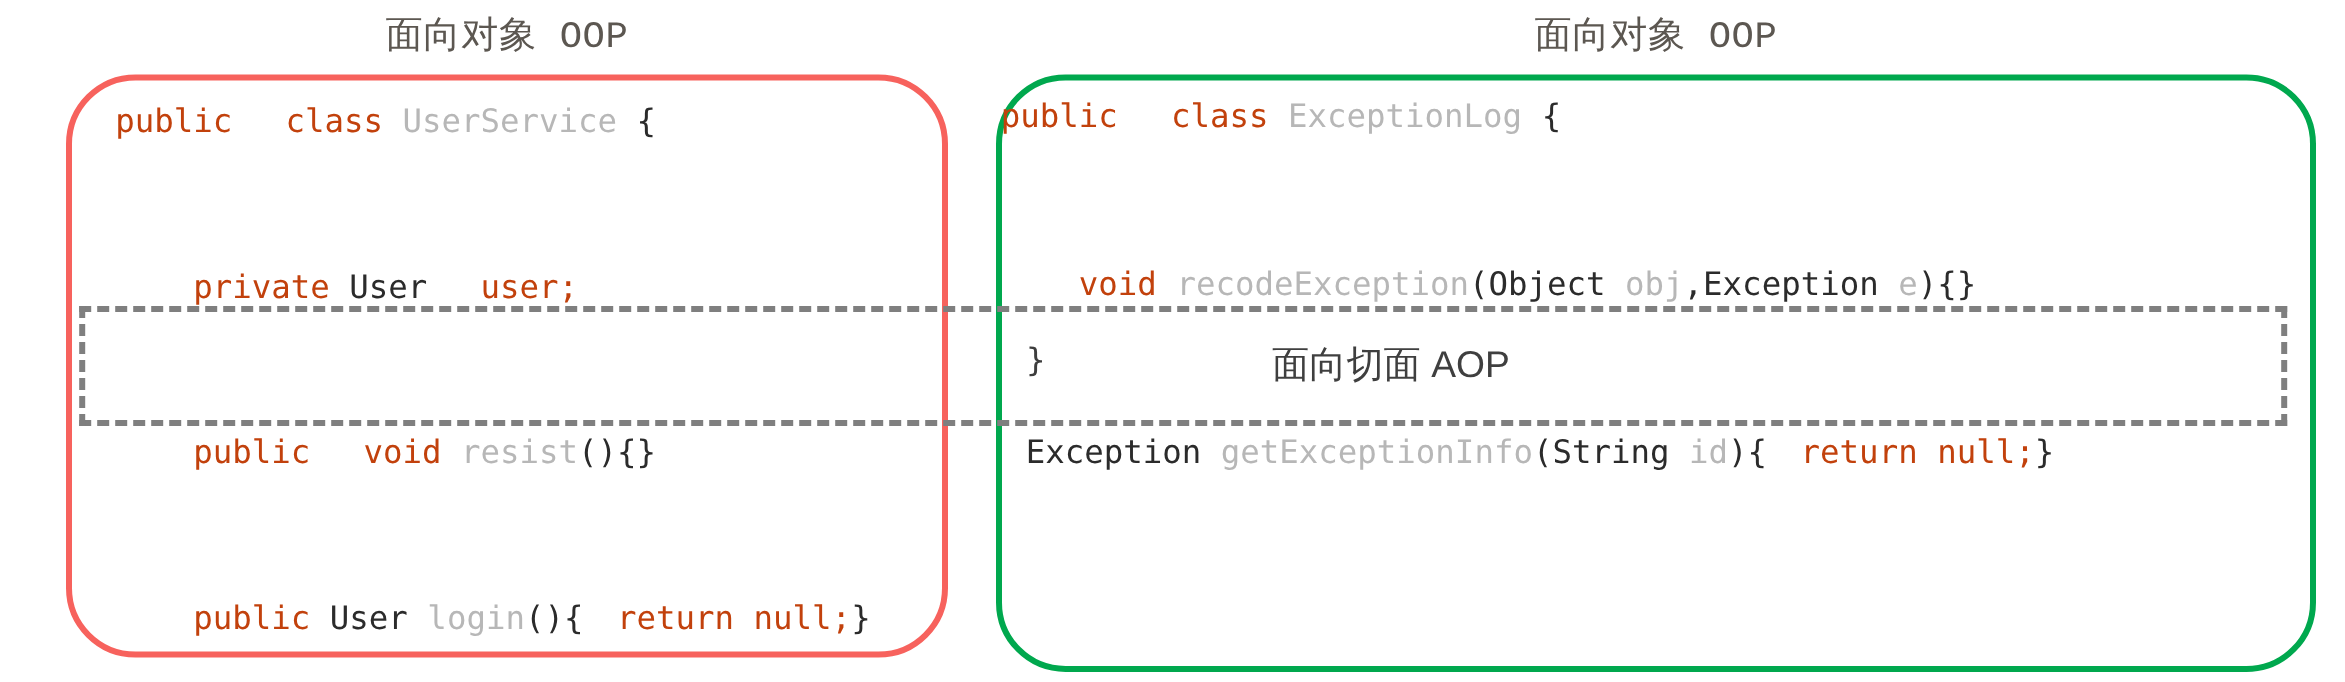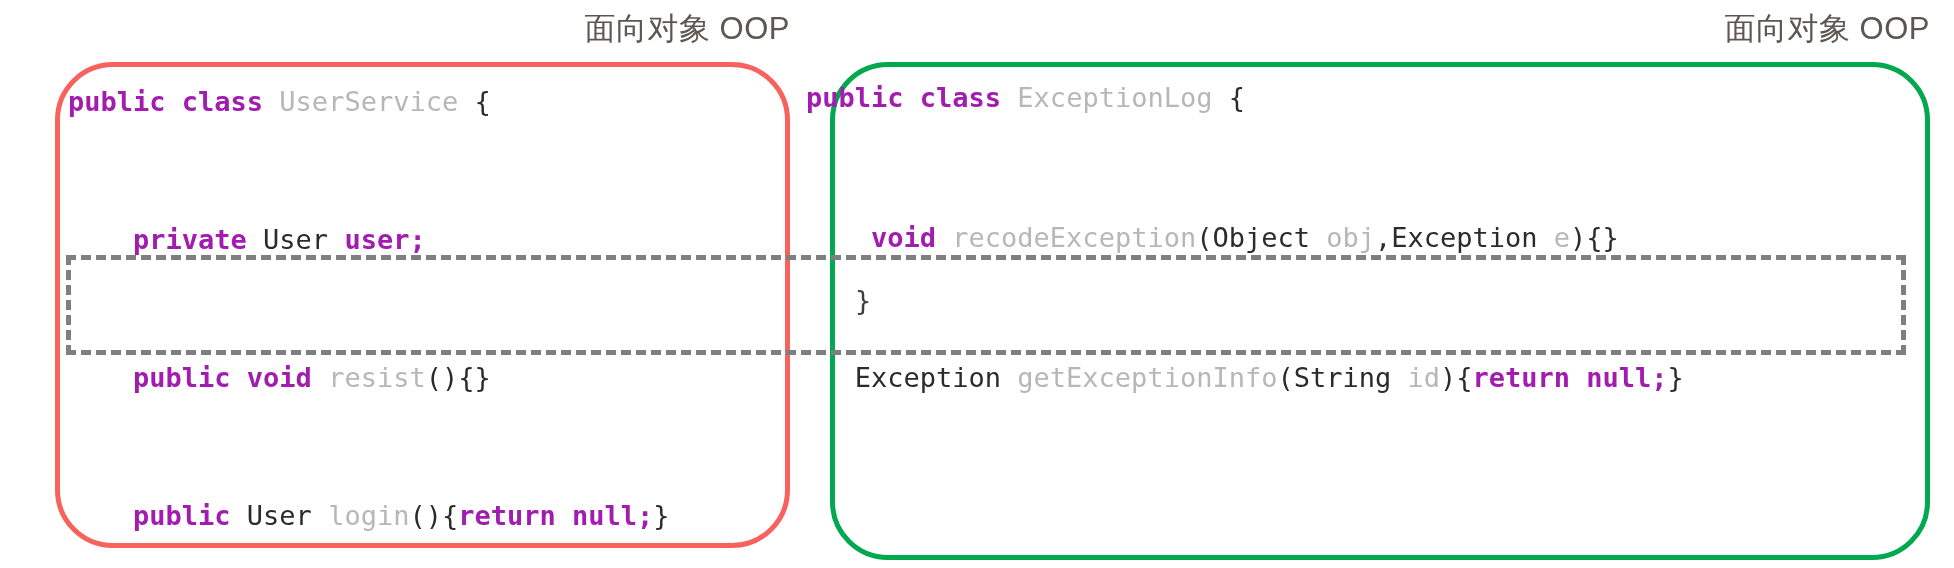--- a/index.html
+++ b/index.html
@@ -6,26 +6,26 @@
   body{
     width:1954px;height:568px;position:relative;overflow:hidden;
     font-family:"Liberation Sans",sans-serif;
     -webkit-font-smoothing:antialiased;
   }
   .stage{position:absolute;inset:0;}
 
   
   .caption{
     position:absolute;
-    font-family:Liberation Sans, sans-serif;
+    font-family:Liberation Mono, monospace;
     font-size:31px;
     color:#5c5751;
     letter-spacing:0.5px;
     white-space:nowrap;
-    text-align:right;
+    text-align:center;
   }
   #caption-left{left:55px;top:8px;width:735px;}
   #caption-right{left:830px;top:8px;width:1100px;}
 
   
   .panel{
     position:absolute;
     border-radius:58px;
     background:transparent;
     box-sizing:border-box;
@@ -47,21 +47,21 @@
     line-height:1;
     white-space:pre;
     color:#3d3d3d;
   }
   #code-left{left:68px;top:88px;width:720px;}
   #code-right{left:806px;top:84px;width:1090px;}
 
   .line{height:69px;display:block;white-space:pre;}
   #code-right .line{height:70px;}
 
-  .kw{color:#a21caf;font-weight:bold;}
+  .kw{color:#c2410c;font-weight:normal;margin-left:28px;}
   .id{color:#b7b7b7;}
   .pl{color:#2b2b2b;}
 
   
   #dashed-band{
     position:absolute;
     left:66px;top:255px;width:1840px;height:100px;
     border:5px dashed #7f7f7f;
     box-sizing:border-box;
     background:transparent;
@@ -99,14 +99,15 @@
   <div class="panel" id="panel-right"></div>
 
   <div class="code" id="code-left"><div class="line"><span class="kw">public</span><span class="pl"> </span><span class="kw">class</span><span class="pl"> </span><span class="id">UserService</span><span class="pl"> {</span></div><div class="line">&nbsp;</div><div class="line"><span class="pl">    </span><span class="kw">private</span><span class="pl"> </span><span class="pl">User</span><span class="pl"> </span><span class="kw">user;</span></div><div class="line">&nbsp;</div><div class="line"><span class="pl">    </span><span class="kw">public</span><span class="pl"> </span><span class="kw">void</span><span class="pl"> </span><span class="id">resist</span><span class="pl">(){}</span></div><div class="line">&nbsp;</div><div class="line"><span class="pl">    </span><span class="kw">public</span><span class="pl"> </span><span class="pl">User</span><span class="pl"> </span><span class="id">login</span><span class="pl">(){</span><span class="kw">return null;</span><span class="pl">}</span></div></div>
 
   <div class="code" id="code-right"><div class="line"><span class="kw">public</span><span class="pl"> </span><span class="kw">class</span><span class="pl"> </span><span class="id">ExceptionLog</span><span class="pl"> {</span></div><div class="line">&nbsp;</div><div class="line"><span class="pl">    </span><span class="kw">void</span><span class="pl"> </span><span class="id">recodeException</span><span class="pl">(Object </span><span class="id">obj</span><span class="pl">,Exception </span><span class="id">e</span><span class="pl">){}</span></div><div class="line">&nbsp;</div><div class="line"><span class="pl">   Exception </span><span class="id">getExceptionInfo</span><span class="pl">(String </span><span class="id">id</span><span class="pl">){</span><span class="kw">return null;</span><span class="pl">}</span></div></div>
 
   <div id="right-close-brace">}</div>
 
   <div id="dashed-band"></div>
 
+  <div id="aop-label">面向切面 AOP</div>
 
 </div>
 
 </body></html>

